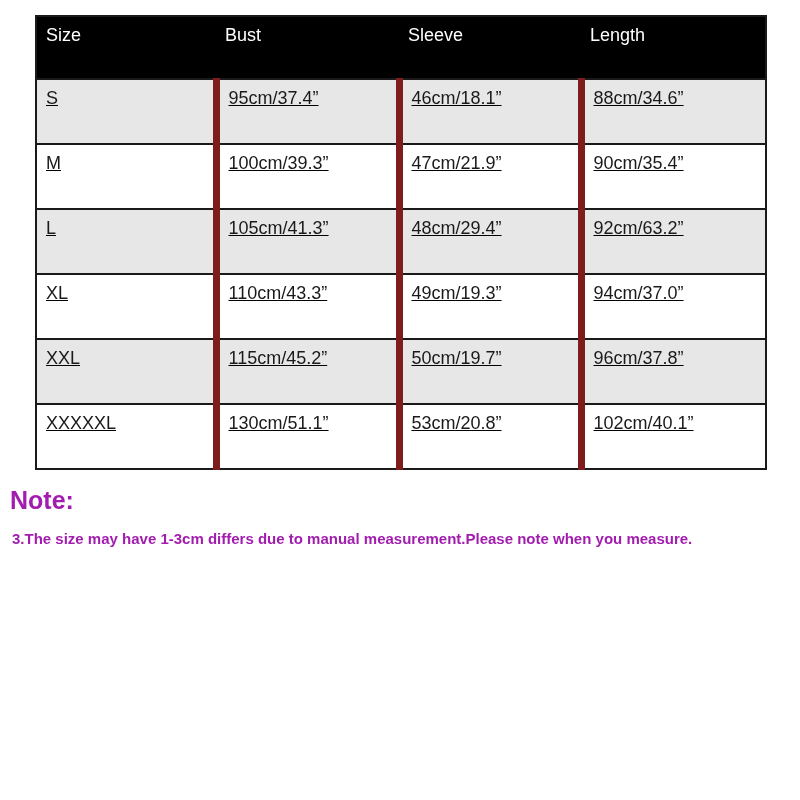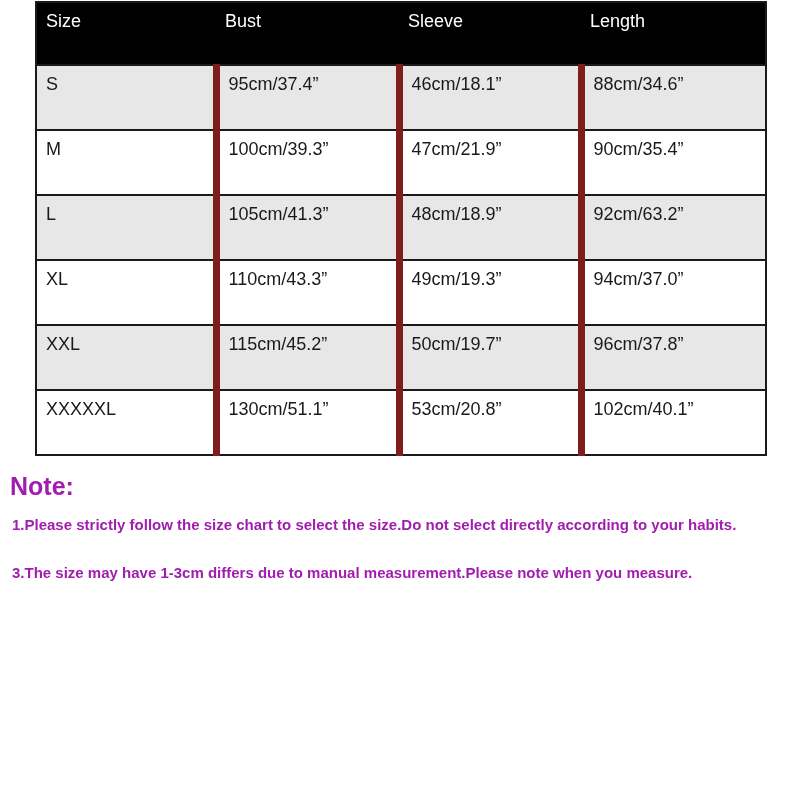--- a/index.html
+++ b/index.html
@@ -15,22 +15,23 @@
   .page {
     width: 800px;
     height: 800px;
     background: #ffffff;
     position: relative;
   }
   table.size-chart {
     border-collapse: collapse;
     table-layout: fixed;
     width: 730px;
-    margin: 1px 0 0 35px;
+    margin: 15px 0 0 35px;
     border: 2px solid #1a1a1a;
+    text-decoration: underline;
   }
   table.size-chart th {
     background: #000000;
     color: #ffffff;
     font-size: 18px;
     font-weight: 400;
     text-align: left;
     vertical-align: top;
     height: 53px;
     padding: 8px 0 0 9px;
@@ -100,21 +101,21 @@
       </tr>
       <tr>
         <td>M</td>
         <td>100cm/39.3”</td>
         <td>47cm/21.9”</td>
         <td>90cm/35.4”</td>
       </tr>
       <tr class="alt">
         <td>L</td>
         <td>105cm/41.3”</td>
-        <td>48cm/18.9”</td>
+        <td>48cm/29.4”</td>
         <td>92cm/63.2”</td>
       </tr>
       <tr>
         <td>XL</td>
         <td>110cm/43.3”</td>
         <td>49cm/19.3”</td>
         <td>94cm/37.0”</td>
       </tr>
       <tr class="alt">
         <td>XXL</td>
@@ -126,17 +127,16 @@
         <td>XXXXXL</td>
         <td>130cm/51.1”</td>
         <td>53cm/20.8”</td>
         <td>102cm/40.1”</td>
       </tr>
     </tbody>
   </table>
 
   <div class="notes">
     <div class="notes-title">Note:</div>
-    <p class="note-item">1.Please strictly follow the size chart to select the size.Do not select directly according to your habits.</p>
     <p class="note-item">3.The size may have 1-3cm differs due to manual measurement.Please note when you measure.</p>
   </div>
 
 </div>
 
 </body></html>

